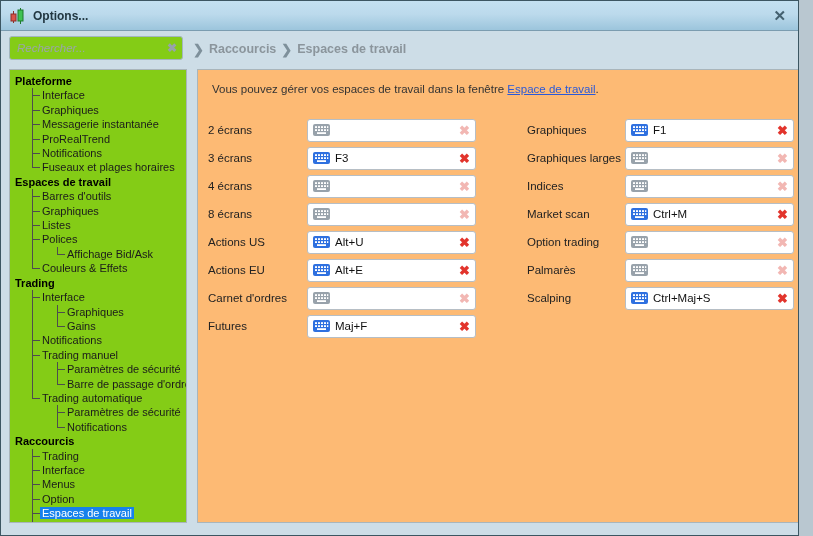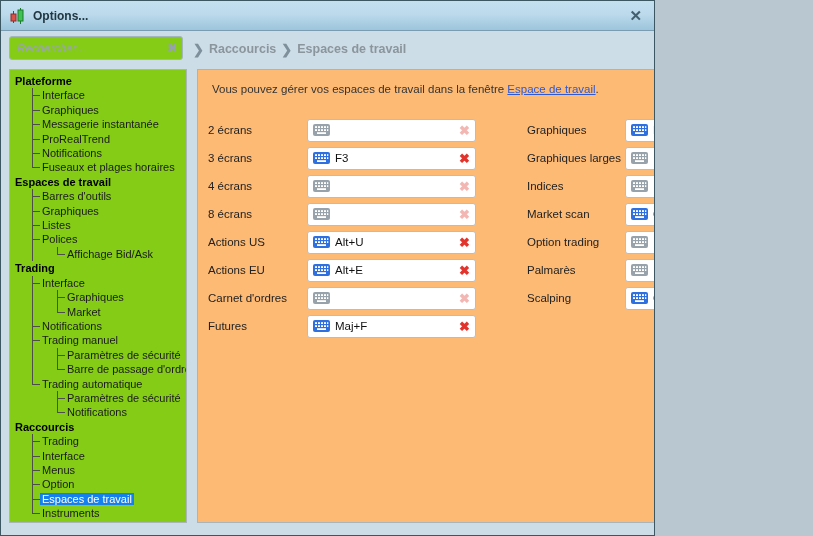--- a/index.html
+++ b/index.html
@@ -1,19 +1,19 @@
 <!DOCTYPE html>
 <html><head>
 <meta charset="utf-8">
 <style>
   html,body { margin:0; padding:0; background:#b9c7d0; font-family:"Liberation Sans", sans-serif; }
   * { box-sizing:border-box; }
 
   .dialog {
-    position:relative; width:655px; height:536px;
+    position:relative; width:799px; height:536px;
     background:#cddde7;
     border:1px solid #3c5662;
     overflow:hidden;
   }
 
   
   .titlebar {
     position:absolute; left:0; top:0; right:0; height:30px;
     background:linear-gradient(#c3e0f1, #bcdaec 45%, #9cc5dc);
     border-bottom:1px solid #7b9cb0;
@@ -142,25 +142,26 @@
             <li class="branch"><span class="item-label">Notifications</span></li>
             <li class="branch last"><span class="item-label">Fuseaux et plages horaires</span></li>
           </ul></li>
         <li><span class="section-label">Espaces de travail</span><ul>
             <li class="branch"><span class="item-label">Barres d'outils</span></li>
             <li class="branch"><span class="item-label">Graphiques</span></li>
             <li class="branch"><span class="item-label">Listes</span></li>
             <li class="branch"><span class="item-label">Polices</span><ul>
                 <li class="branch last"><span class="item-label">Affichage Bid/Ask</span></li>
               </ul></li>
+            <li class="branch last"><span class="item-label">Couleurs &amp; Effets</span></li>
           </ul></li>
         <li><span class="section-label">Trading</span><ul>
             <li class="branch"><span class="item-label">Interface</span><ul>
                 <li class="branch"><span class="item-label">Graphiques</span></li>
-                <li class="branch last"><span class="item-label">Market</span></li>
+                <li class="branch last"><span class="item-label">Gains</span></li>
               </ul></li>
             <li class="branch"><span class="item-label">Notifications</span></li>
             <li class="branch"><span class="item-label">Trading manuel</span><ul>
                 <li class="branch"><span class="item-label">Paramètres de sécurité</span></li>
                 <li class="branch last"><span class="item-label">Barre de passage d'ordres</span></li>
               </ul></li>
             <li class="branch last"><span class="item-label">Trading automatique</span><ul>
                 <li class="branch"><span class="item-label">Paramètres de sécurité</span></li>
                 <li class="branch last"><span class="item-label">Notifications</span></li>
               </ul></li>

